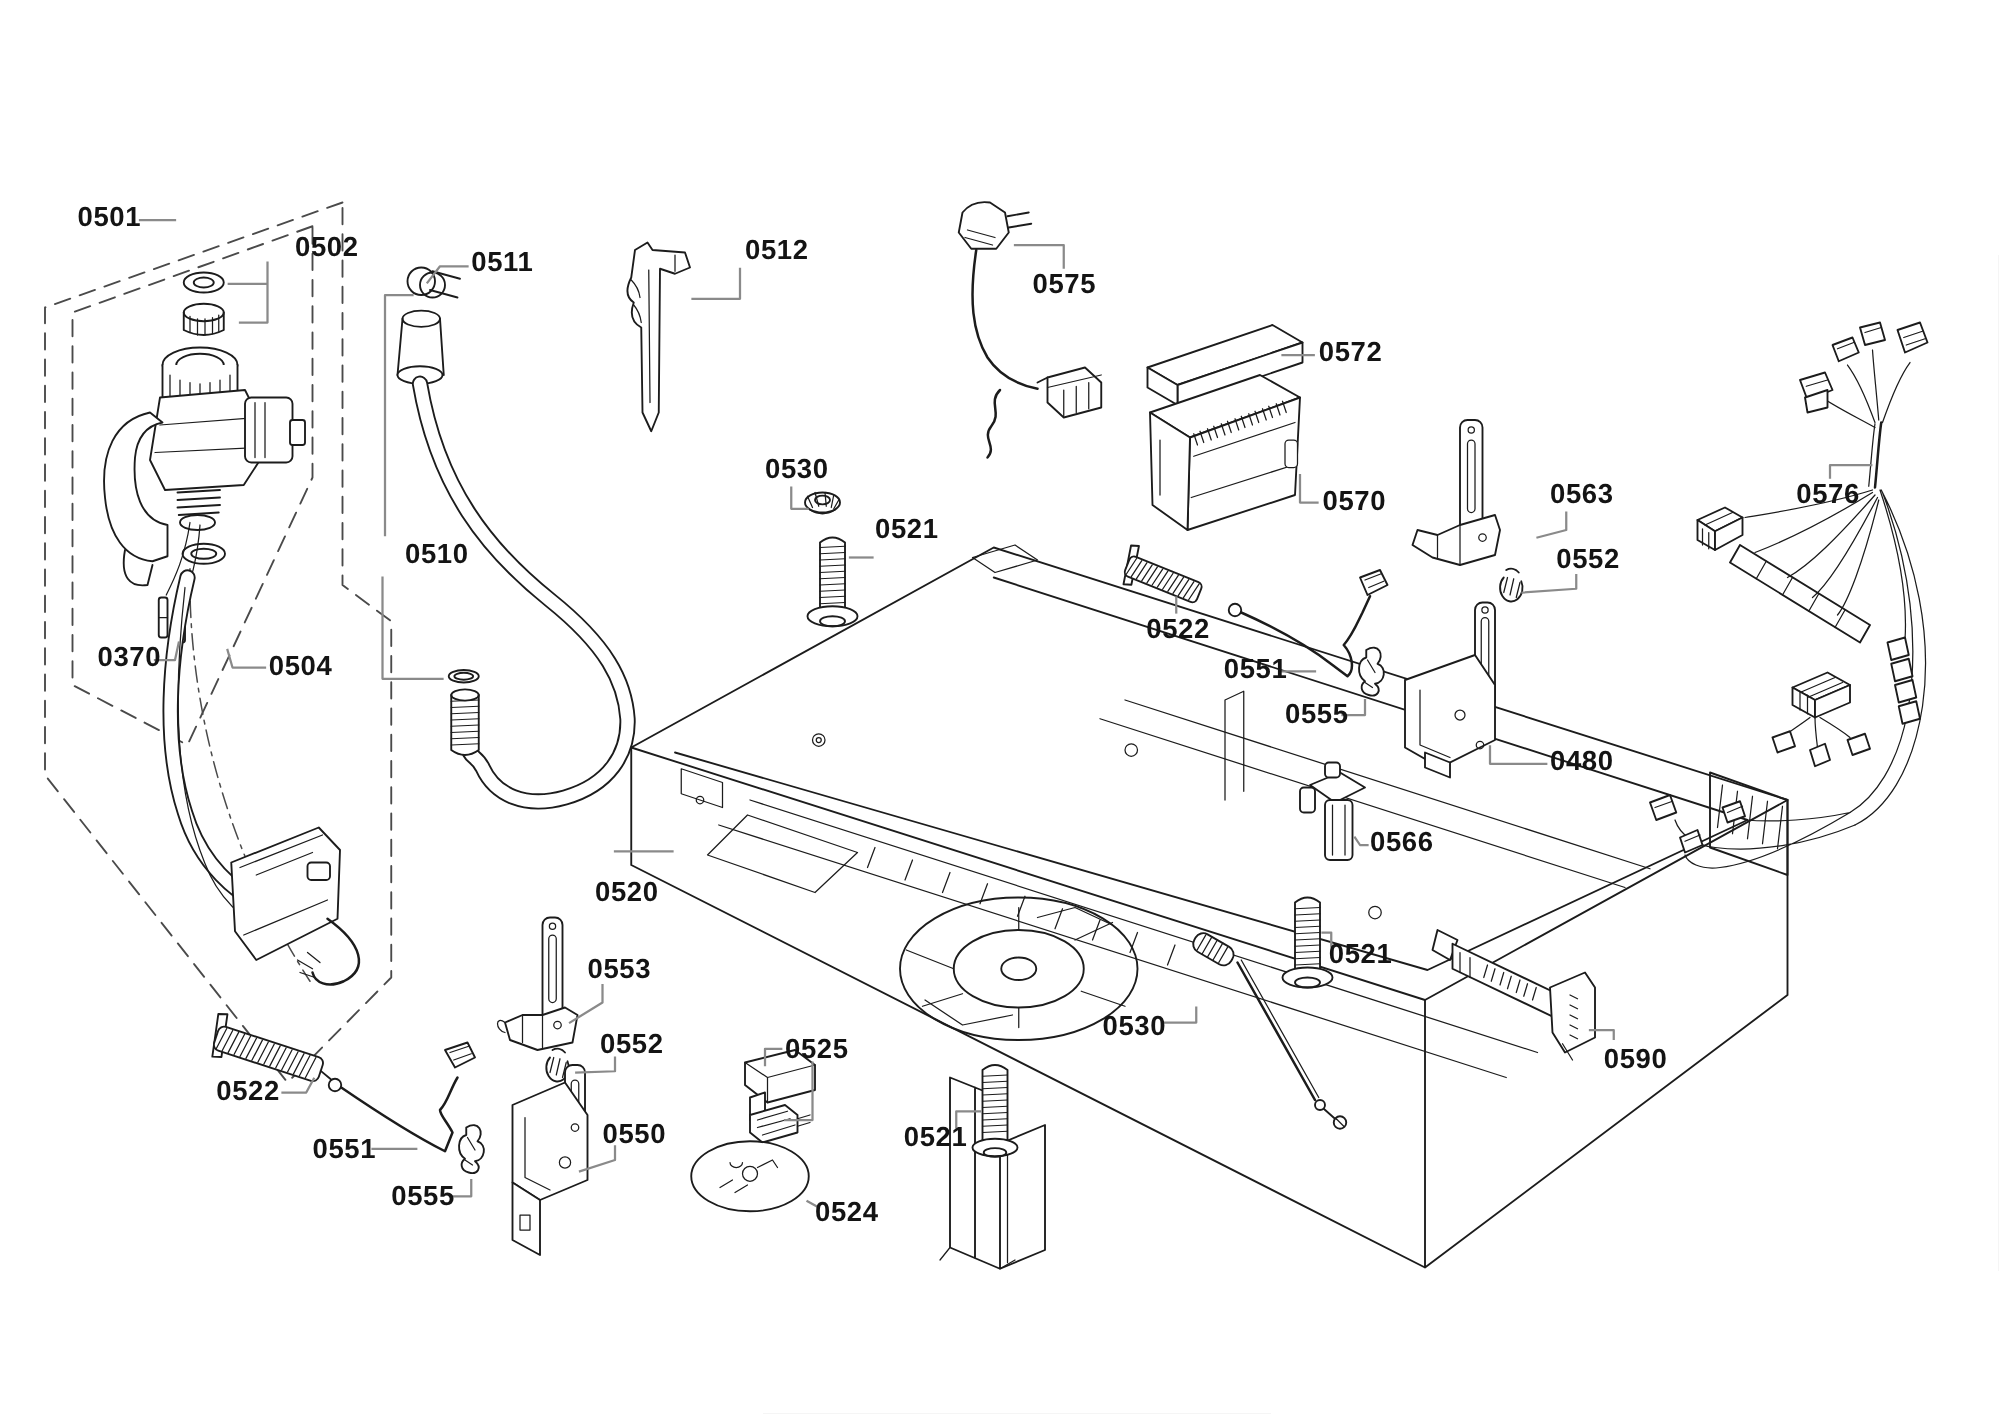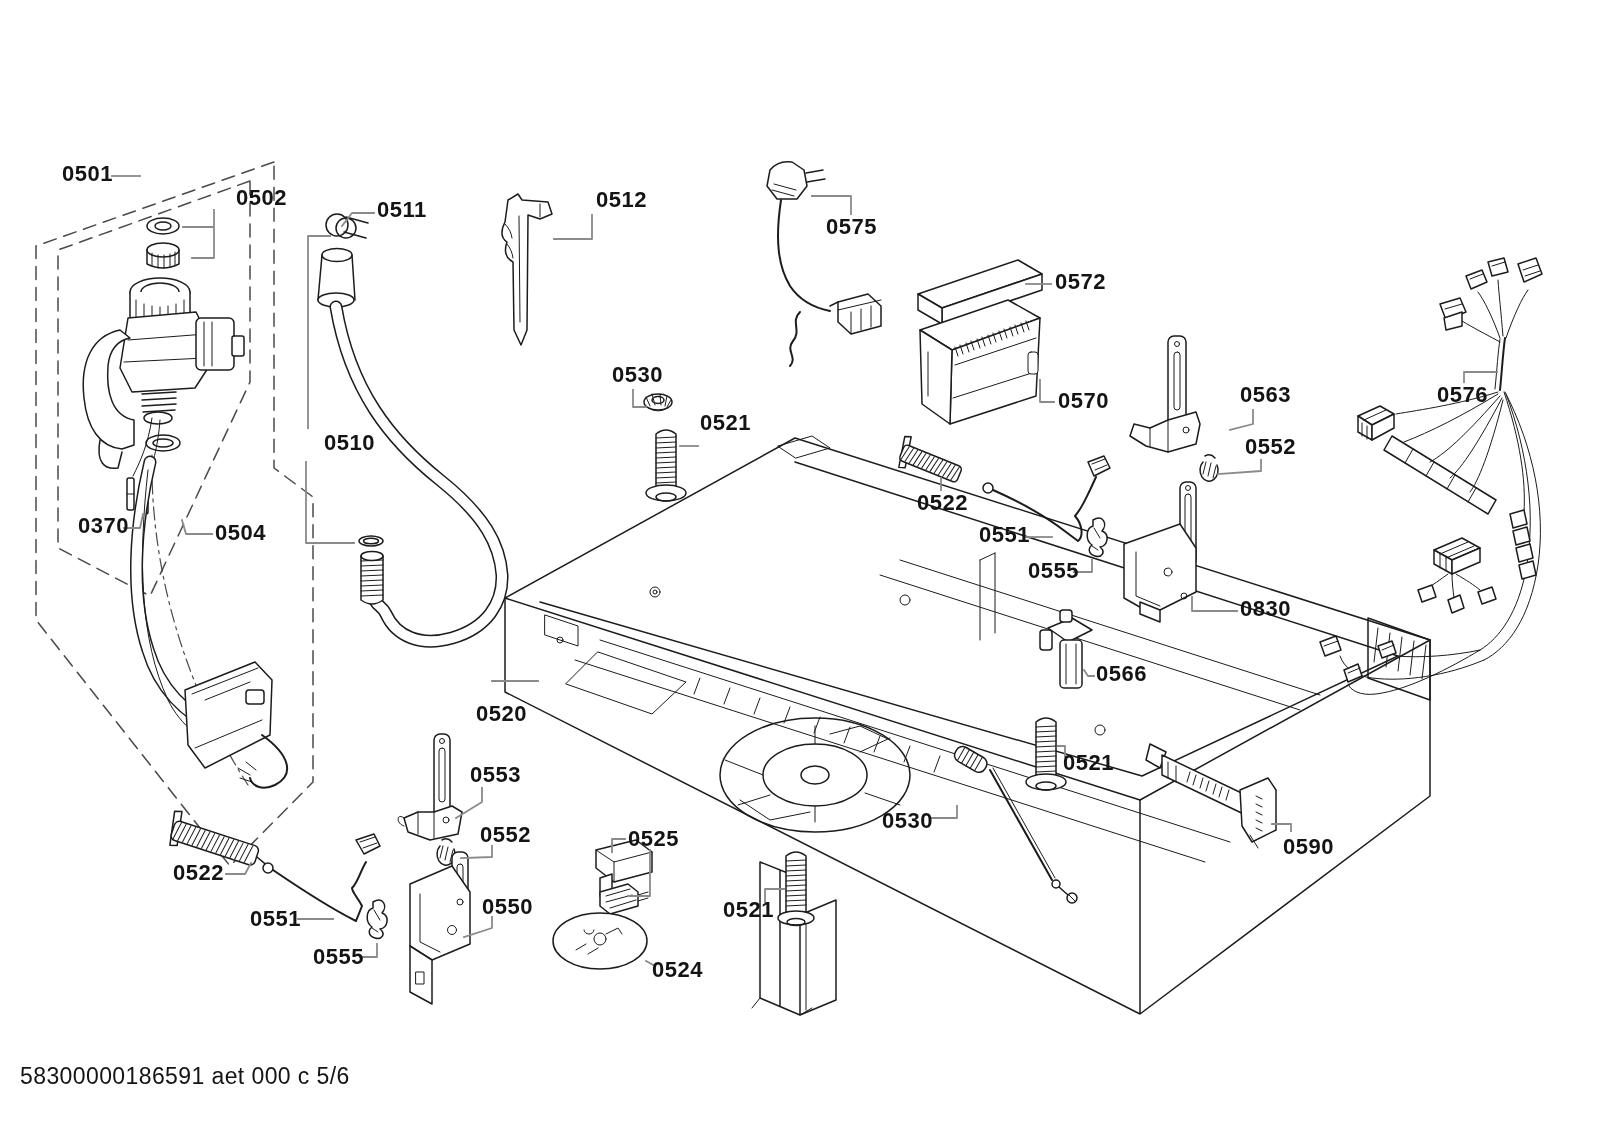--- a/index.html
+++ b/index.html
@@ -407,31 +407,30 @@
       <div class="part-label" style="left: 700px; top: 412px;">0521</div>
       <div class="part-label" style="left: 1240px; top: 384px;">0563</div>
       <div class="part-label" style="left: 1245px; top: 436px;">0552</div>
       <div class="part-label" style="left: 288px; top: 432px; margin-left: 36px;">0510</div>
       <div class="part-label" style="left: 917px; top: 492px;">0522</div>
       <div class="part-label" style="left: 979px; top: 524px;">0551</div>
       <div class="part-label" style="left: 1437px; top: 384px;">0576</div>
       <div class="part-label" style="left: 78px; top: 515px;">0370</div>
       <div class="part-label" style="left: 215px; top: 522px;">0504</div>
       <div class="part-label" style="left: 1028px; top: 560px;">0555</div>
-      <div class="part-label" style="left: 1240px; top: 598px;">0830</div>
+      <div class="part-label" style="left: 1240px; top: 598px;">0480</div>
       <div class="part-label" style="left: 440px; top: 703px; margin-left: 36px;">0520</div>
       <div class="part-label" style="left: 1096px; top: 663px;">0566</div>
       <div class="part-label" style="left: 1063px; top: 752px;">0521</div>
       <div class="part-label" style="left: 882px; top: 810px;">0530</div>
       <div class="part-label" style="left: 1283px; top: 836px;">0590</div>
       <div class="part-label" style="left: 470px; top: 764px;">0553</div>
       <div class="part-label" style="left: 480px; top: 824px;">0552</div>
       <div class="part-label" style="left: 173px; top: 862px;">0522</div>
       <div class="part-label" style="left: 250px; top: 908px;">0551</div>
       <div class="part-label" style="left: 482px; top: 896px;">0550</div>
       <div class="part-label" style="left: 313px; top: 946px;">0555</div>
       <div class="part-label" style="left: 628px; top: 828px;">0525</div>
       <div class="part-label" style="left: 723px; top: 899px;">0521</div>
       <div class="part-label" style="left: 652px; top: 959px;">0524</div>
     </div>
 
-  <div class="footer-text">58300000186591 aet 000 c 5/6</div>
 </div>
 
 </body></html>

